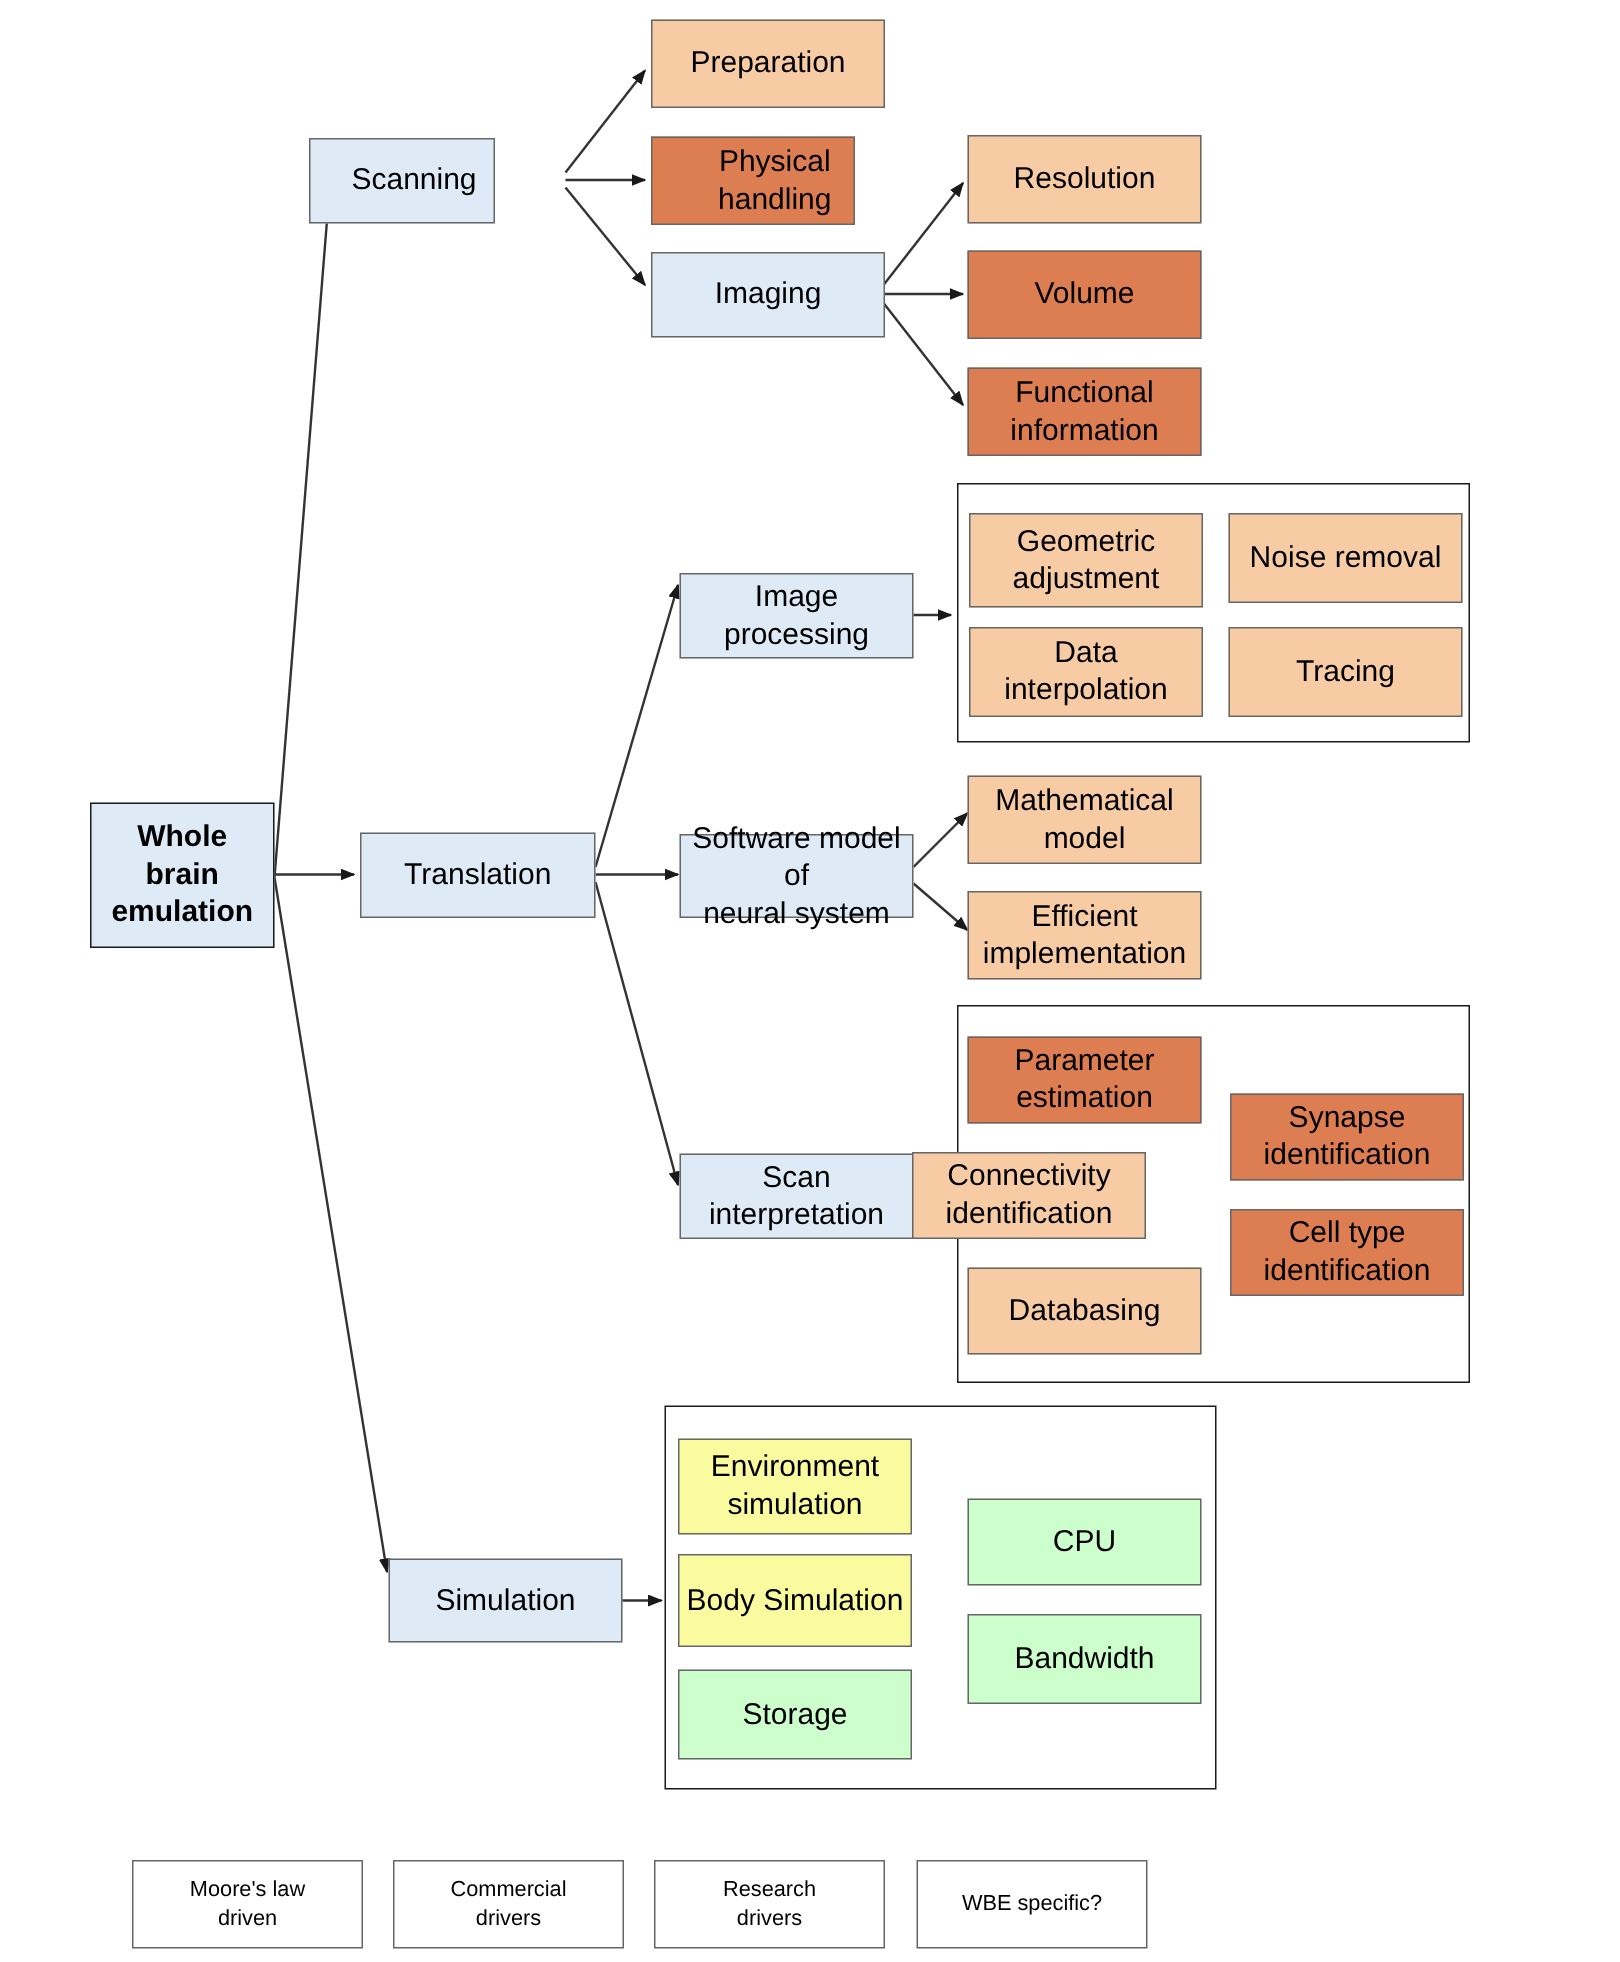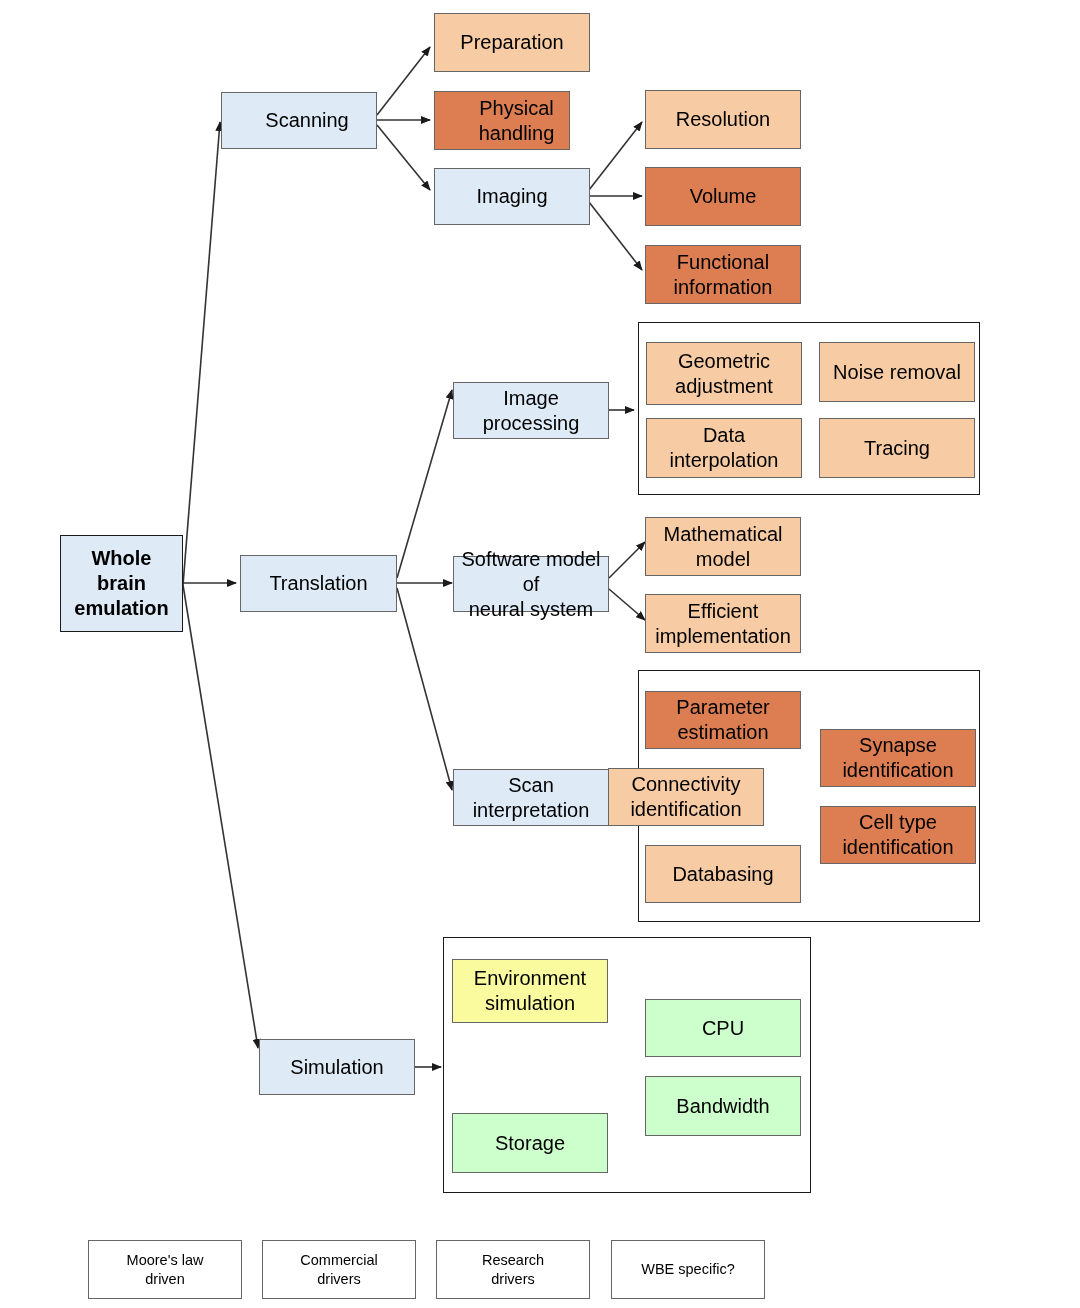--- a/index.html
+++ b/index.html
@@ -119,21 +119,21 @@
   <div class="group-frame" style="left:638px; top:322px; width:342px; height:173px;"></div>
   <div class="group-frame" style="left:638px; top:670px; width:342px; height:252px;"></div>
   <div class="group-frame" style="left:443px; top:937px; width:368px; height:256px;"></div>
 
   <div class="node root blue" style="left:60px; top:535px; width:123px; height:97px;">
     <span class="lbl">Whole
 brain
 emulation</span>
   </div>
 
-  <div class="node blue" style="left:221px; top:92px; width:156px; height:57px;padding-left:20px;">
+  <div class="node blue" style="left:206px; top:92px; width:124px; height:57px;padding-left:20px;">
     <span class="lbl">Scanning</span>
   </div>
 
   <div class="node peach" style="left:434px; top:13px; width:156px; height:59px;">
     <span class="lbl">Preparation</span>
   </div>
 
   <div class="node orange" style="left:434px; top:91px; width:136px; height:59px;padding-left:33px;">
     <span class="lbl">Physical handling</span>
   </div>
@@ -230,20 +230,23 @@
 
   <div class="node yellow" style="left:452px; top:959px; width:156px; height:64px;">
     <span class="lbl">Environment
 simulation</span>
   </div>
 
   <div class="node green" style="left:645px; top:999px; width:156px; height:58px;">
     <span class="lbl">CPU</span>
   </div>
 
+  <div class="node yellow" style="left:452px; top:1036px; width:156px; height:62px;">
+    <span class="lbl">Body Simulation</span>
+  </div>
 
   <div class="node green" style="left:645px; top:1076px; width:156px; height:60px;">
     <span class="lbl">Bandwidth</span>
   </div>
 
   <div class="node green" style="left:452px; top:1113px; width:156px; height:60px;">
     <span class="lbl">Storage</span>
   </div>
 
   <div class="legend-node green" style="left:88px; top:1240px; width:154px; height:59px;">

